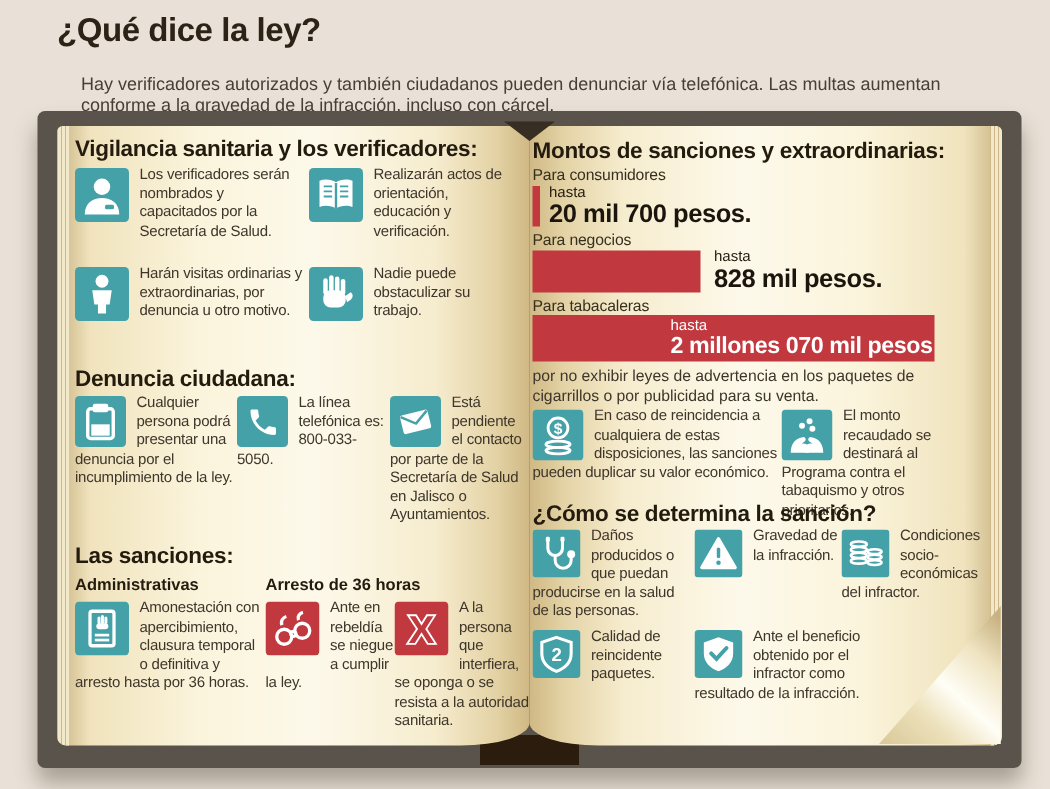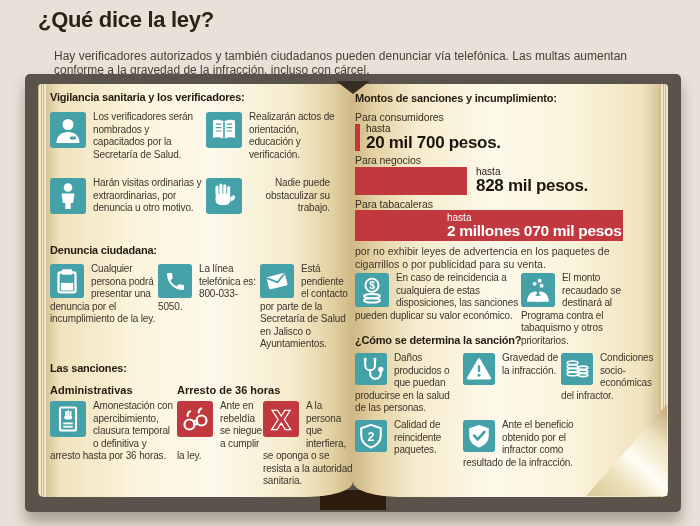--- a/index.html
+++ b/index.html
@@ -32,21 +32,21 @@
   .spine-top{position:absolute;left:50%;top:7px;transform:translateX(-50%);
      width:0;height:0;border-left:17px solid transparent;border-right:17px solid transparent;
      border-top:13px solid #362d23;}
   .curl{position:absolute;left:586px;top:404px;width:82px;height:93px;
      background:linear-gradient(222deg,#c8b282 6%,#efe4c2 28%,#fffef6 52%,#ece0ba 72%,#d9c famous;);
      background:linear-gradient(222deg,#c8b282 6%,#efe4c2 28%,#fffef6 52%,#ece0ba 72%,#d9c897 100%);
      clip-path:polygon(99% 0,0 99%,99% 99%);}
   
   .content{position:absolute;inset:0;}
   .abs{position:absolute;}
-  .h2{font-size:11px;font-weight:bold;color:#241b0f;letter-spacing:-.2px;}
+  .h2{font-size:15px;font-weight:bold;color:#241b0f;letter-spacing:-.2px;}
   .h3{font-size:11px;font-weight:bold;color:#241b0f;}
   .item{font-size:10px;line-height:12.5px;color:#3e362b;letter-spacing:-.15px;}
   .item .txt{display:inline;}
   .ic{float:left;width:36px;height:36px;margin:1px 7px 1px 0;}
   .ic.s34{width:34px;height:34px;}
   .ic.s32{width:32px;height:32px;}
   .ic svg{display:block;width:100%;height:100%;}
   .lbl{font-size:10.5px;color:#37301f;letter-spacing:-.1px;}
   .barrow{display:flex;align-items:center;}
   .bar{background:#c2383f;}
@@ -109,21 +109,21 @@
     <span class="ic">
         <svg viewBox="0 0 36 36">
           <rect width="36" height="36" rx="3" fill="#44a1a7"></rect>
           <circle cx="18" cy="9.5" r="4.3" fill="#fff"></circle>
           <path d="M11.5 15.5h13l-1.4 9.5h-2.4V31h-5.4v-6h-2.4z" fill="#fff"></path>
         </svg>
       </span>
     <span class="txt">Harán visitas ordinarias y extraordinarias, por denuncia u otro motivo.</span>
   </div>
 
-  <div class="abs item" style="left:206px;top:177px;width:124px;text-align:right;">
+  <div class="abs item" style="left:206px;top:177px;width:124px;">
     <span class="ic">
         <svg viewBox="0 0 36 36">
           <rect width="36" height="36" rx="3" fill="#44a1a7"></rect>
           <g fill="#fff">
             <rect x="9.5" y="15.5" width="15" height="11.5" rx="5"></rect>
             <rect x="9.5" y="7.5" width="3" height="11" rx="1.5"></rect>
             <rect x="13.4" y="5.5" width="3" height="13" rx="1.5"></rect>
             <rect x="17.3" y="6.3" width="3" height="12" rx="1.5"></rect>
             <rect x="21.2" y="8" width="3" height="10.5" rx="1.5"></rect>
             <path d="M24 19.5l3.8-2.6c1.6 1 1.7 3.2.3 4.6l-2.6 2z"></path>
@@ -210,21 +210,21 @@
   <div class="abs item" style="left:263px;top:400px;width:90px;">
     <span class="ic">
         <svg viewBox="0 0 36 36">
           <rect width="36" height="36" rx="3" fill="#c2383f"></rect>
           <text x="18" y="27.5" text-anchor="middle" font-family="Liberation Sans, sans-serif" font-size="26" font-weight="bold" fill="#c2383f" stroke="#fff" stroke-width="2.4" paint-order="stroke">X</text>
         </svg>
       </span>
     <span class="txt">A la persona que interfiera, se oponga o se resista a la autoridad sanitaria.</span>
   </div>
 
-  <div class="abs h2" style="left:355px;top:92px;">Montos de sanciones y incumplimiento:</div>
+  <div class="abs h2" style="left:355px;top:92px;">Montos de sanciones y extraordinarias:</div>
 
   <div class="abs lbl" style="left:355px;top:111px;">Para consumidores</div>
   <div class="abs barrow" style="left:355px;top:123px;">
     <div class="bar bar1"></div>
     <div class="bartxt" style="margin-left:6px;">
       <div class="hasta">hasta</div>
       <div class="amount">20 mil 700 pesos.</div>
     </div>
   </div>
 

